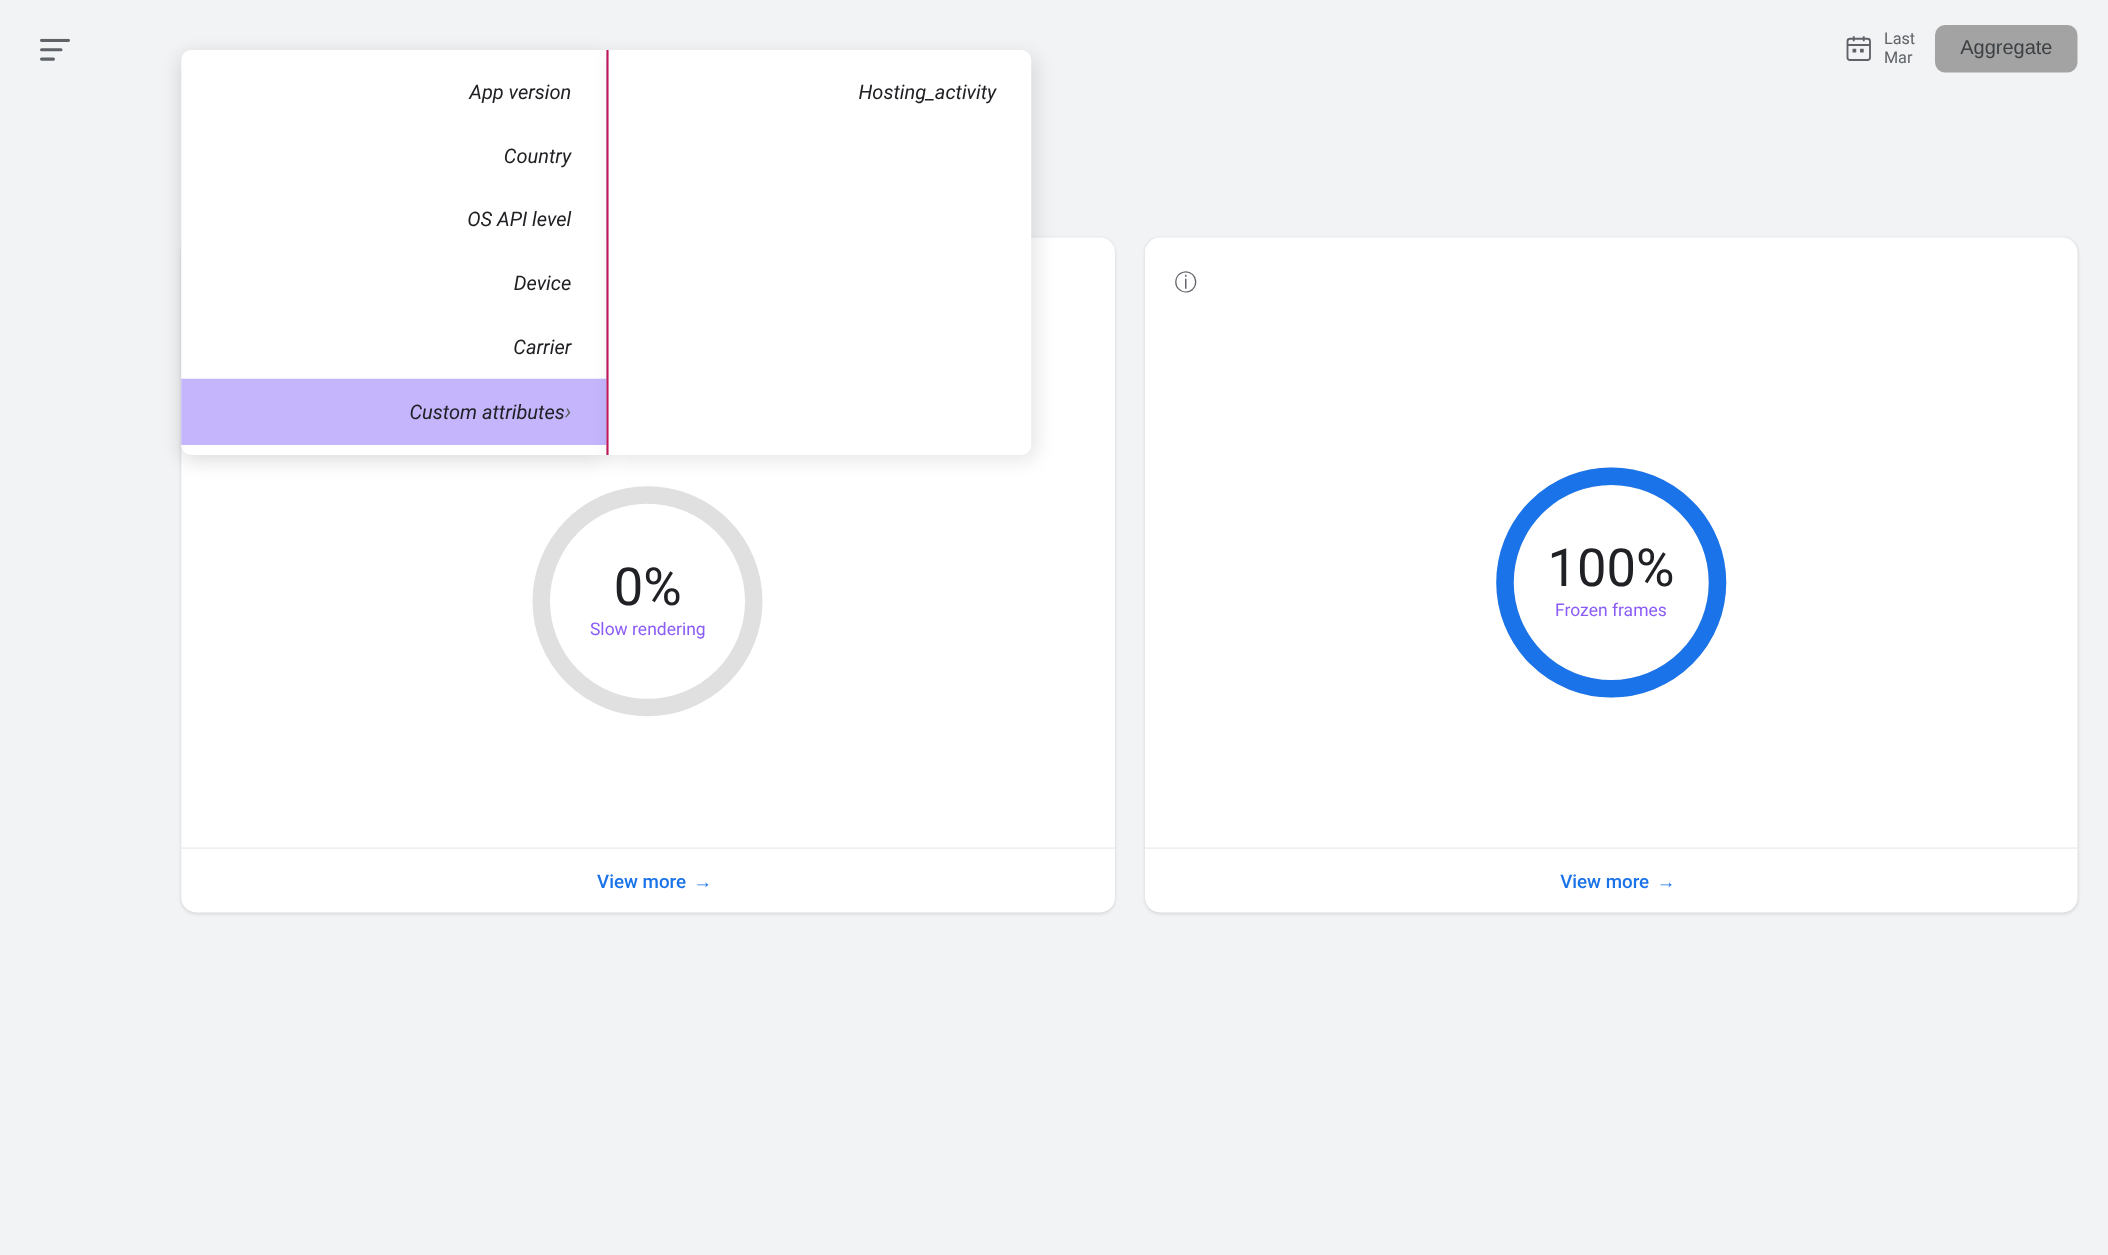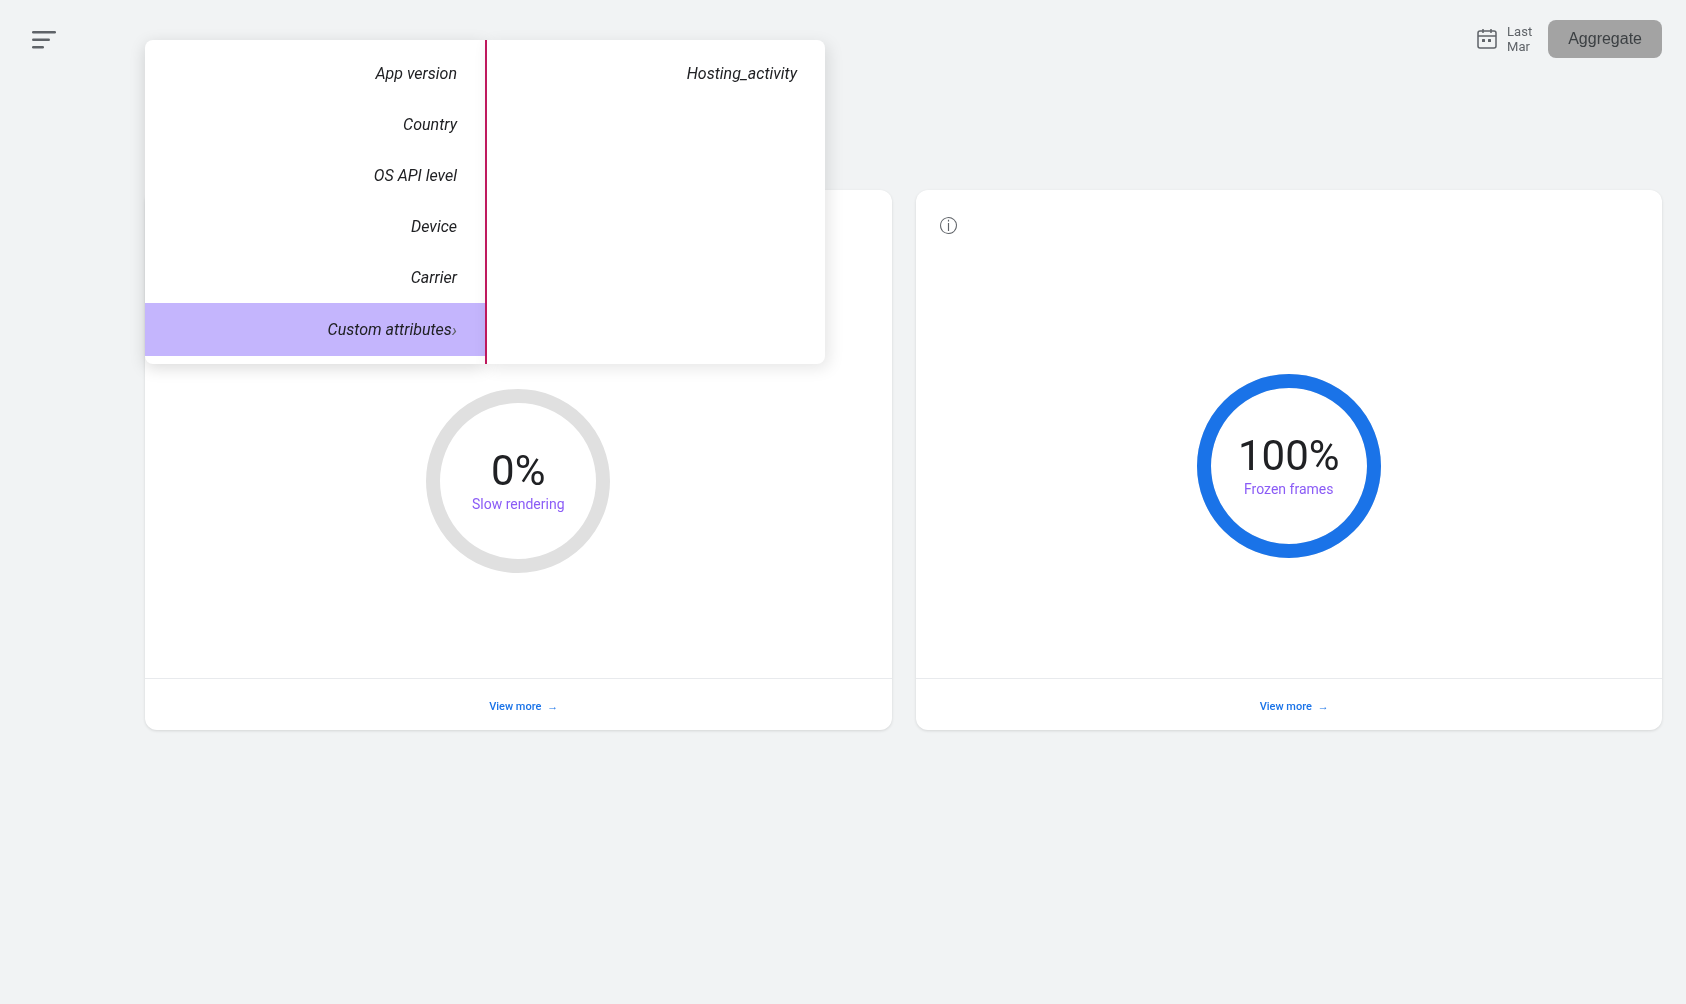--- a/index.html
+++ b/index.html
@@ -150,21 +150,21 @@
     }
 
     .card-footer {
       padding: 16px 24px;
       border-top: 1px solid #e8eaed;
       text-align: center;
     }
 
     .view-more-link {
       color: #1a73e8;
-      font-size: 11px;
+      font-size: 15px;
       font-weight: 500;
       text-decoration: none;
       cursor: pointer;
       display: inline-flex;
       align-items: flex-end;
       gap: 6px;
       margin-left: 11px;
     }
 
     

